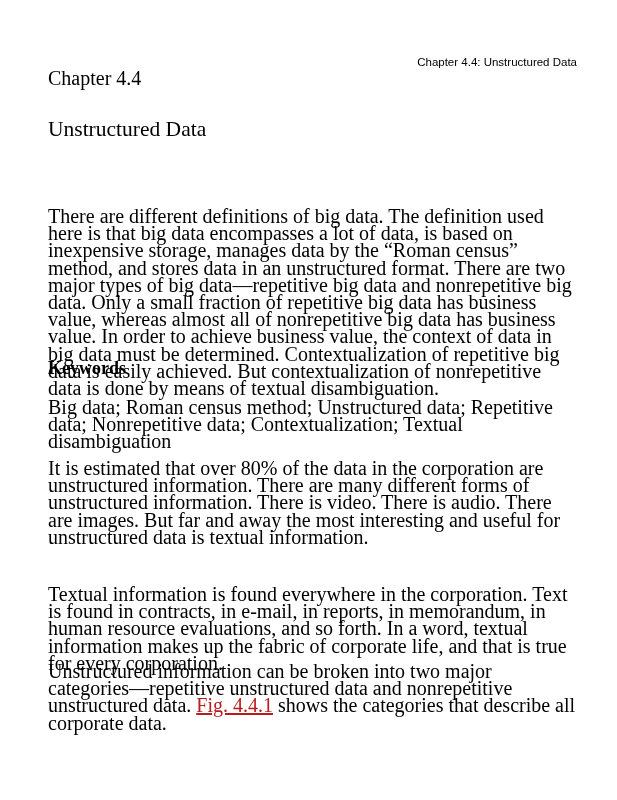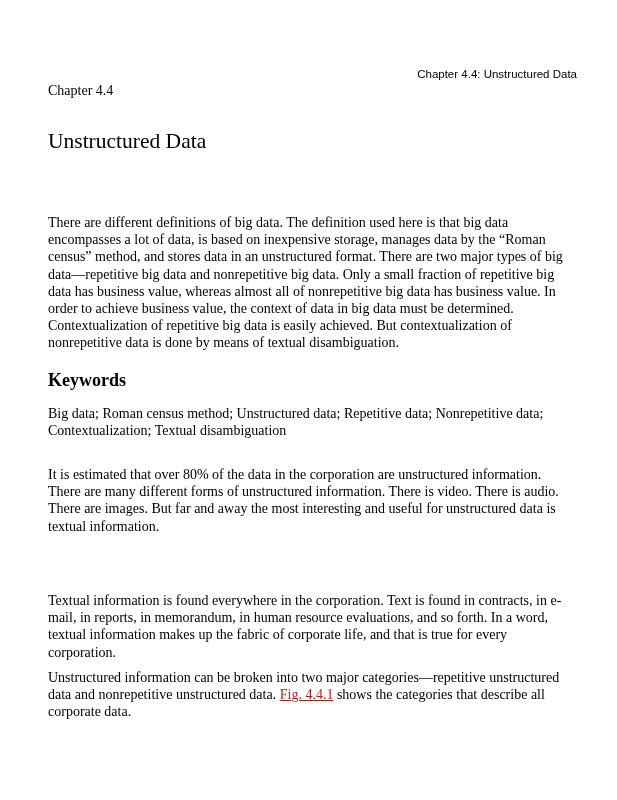--- a/index.html
+++ b/index.html
@@ -8,21 +8,20 @@
     background: #ffffff;
   }
   .page {
     position: relative;
     width: 617px;
     height: 756px;
     background: #ffffff;
     color: #000000;
     font-family: "Liberation Serif", serif;
     overflow: hidden;
-    margin-top: 12px;
   }
   .abs { position: absolute; }
   .col {
     left: 48px;
     width: 529px;
   }
   .running-header {
     top: 55px;
     left: 48px;
     width: 529px;
@@ -42,21 +41,21 @@
     font-weight: normal;
     line-height: 26px;
   }
   .h-abstract {
     top: 147px;
     font-size: 18px;
     font-weight: bold;
     line-height: 22px;
   }
   .body-text {
-    font-size: 14px;
+    font-size: 20px;
     line-height: 17.2px;
     text-align: left;
     font-family: Liberation Serif, serif;
   }
   .p-abstract  { top: 188px; }
   .h-keywords {
     top: 342px;
     font-size: 18px;
     font-weight: bold;
     line-height: 22px;

